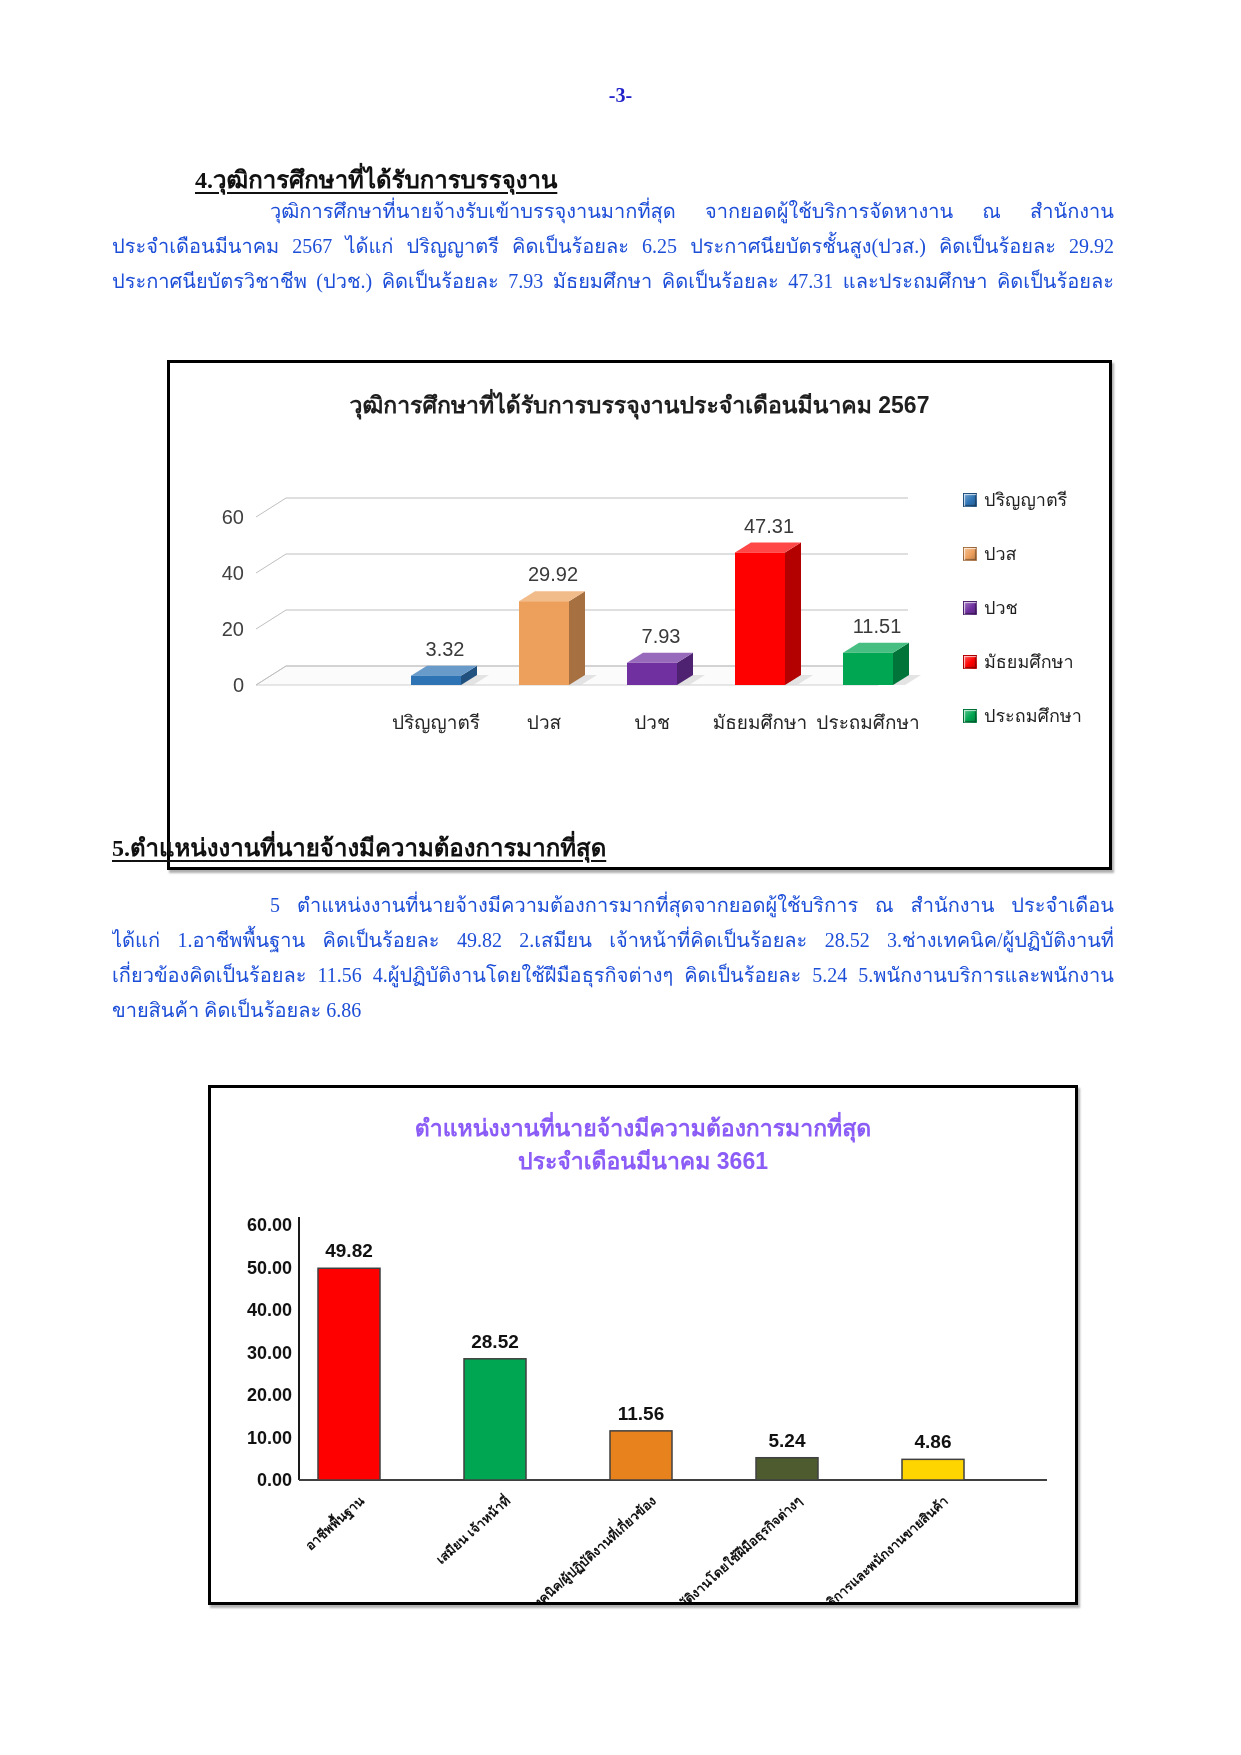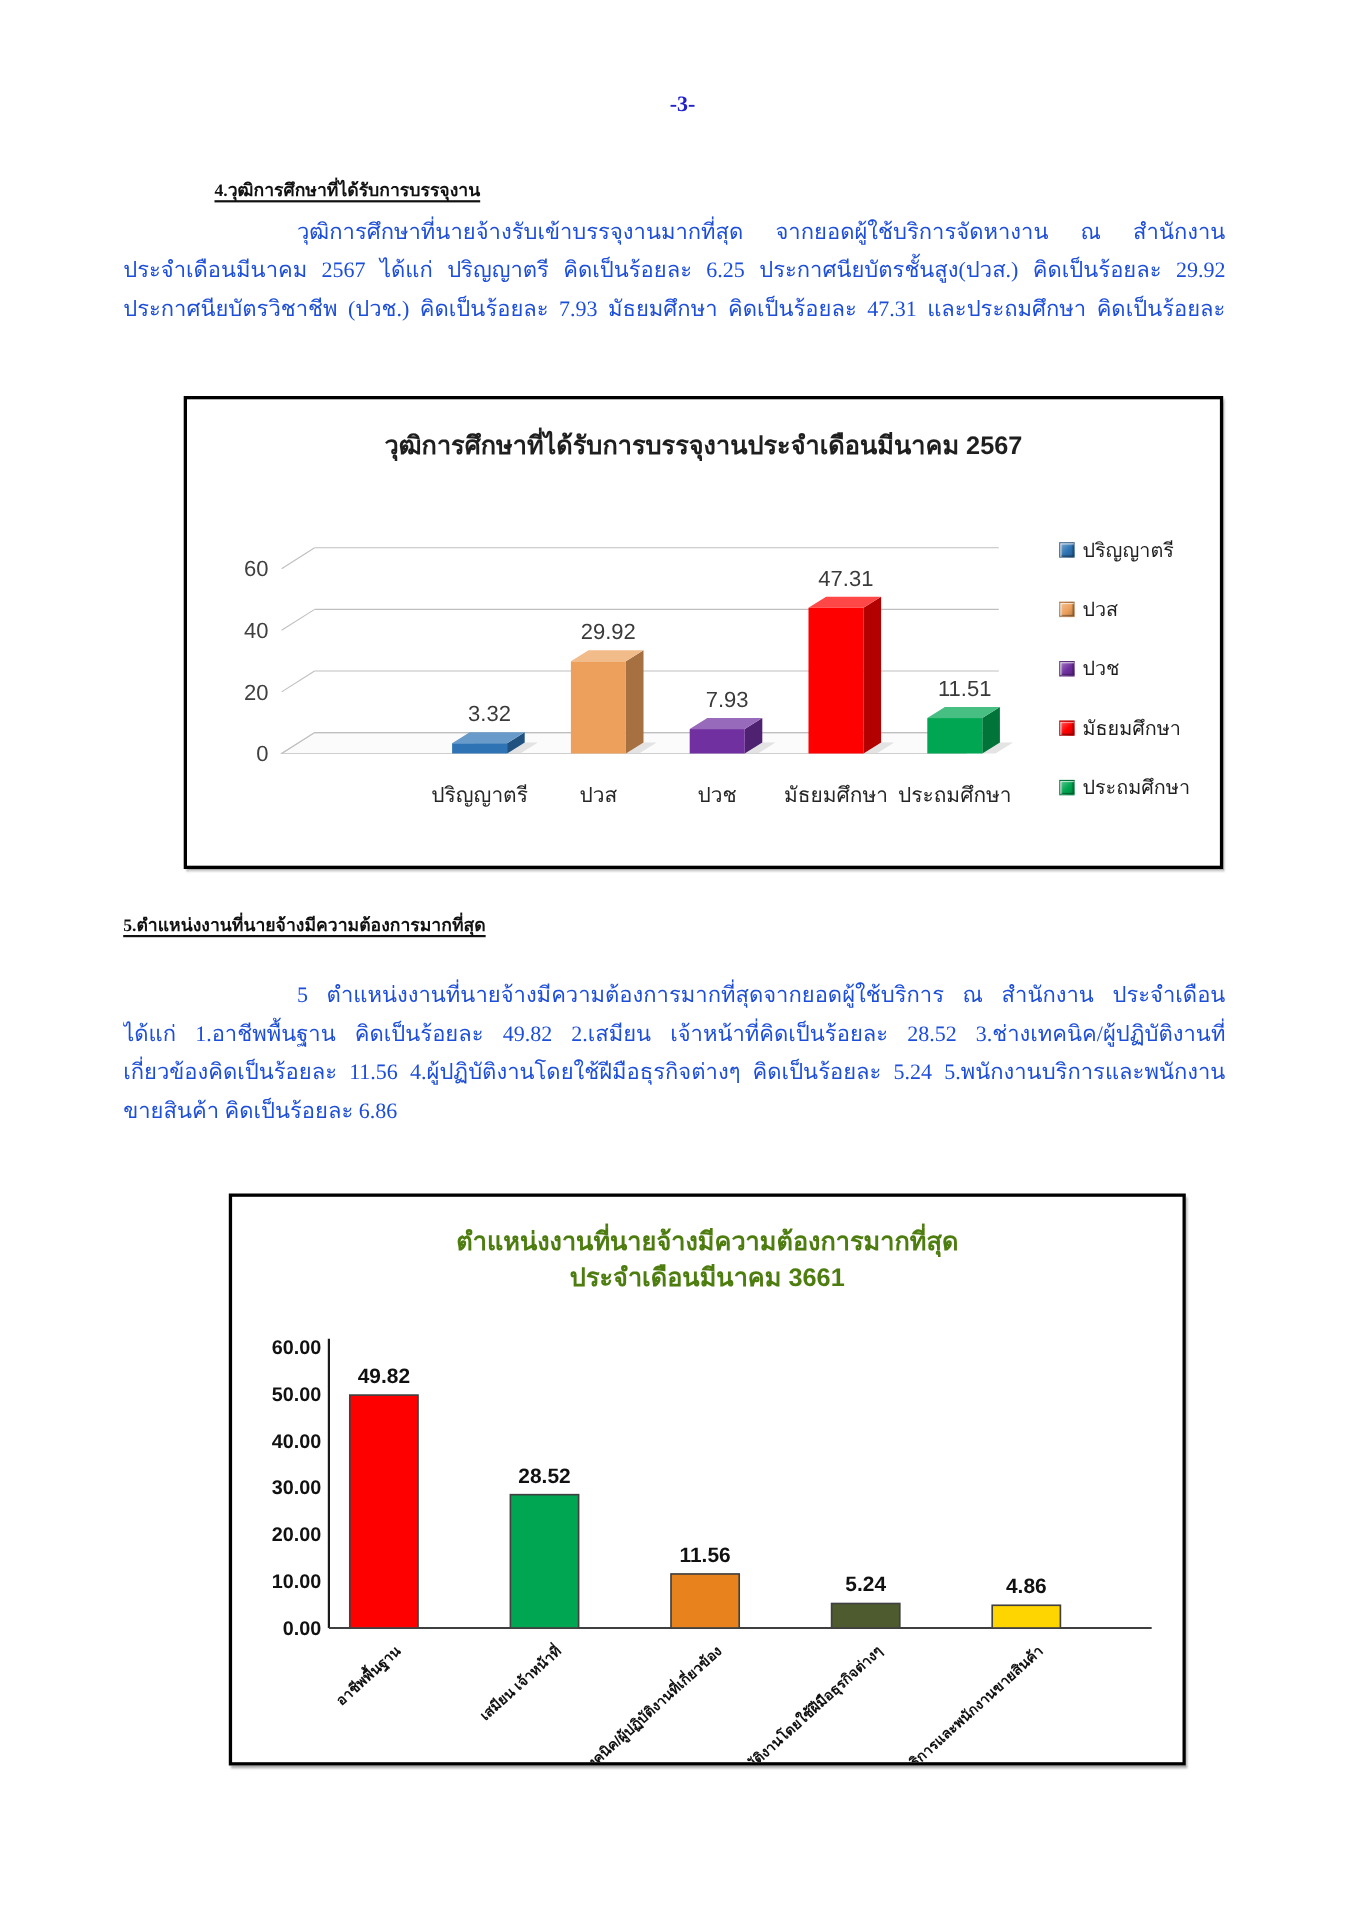--- a/index.html
+++ b/index.html
@@ -8,57 +8,57 @@
   .page {
     position:relative; width:1241px; height:1755px; background:#ffffff;
     overflow:hidden; margin:0 auto;
     font-family:"Liberation Serif","DejaVu Serif","Liberation Sans",sans-serif;
   }
   .page-number {
     position:absolute; top:84px; left:0; width:100%;
     text-align:center; font-size:20px; font-weight:bold; color:#2121cc;
   }
   .heading {
-    position:absolute; font-size:16px; font-weight:bold; color:#111;
+    position:absolute; font-size:24px; font-weight:bold; color:#111;
   }
   .heading .u { text-decoration:underline; text-underline-offset:4px; text-decoration-thickness:1.5px; }
   .h4 { left:195px; top:160px; }
   .h5 { left:112px; top:828px; }
   .para { position:absolute; left:112px; width:1002px; font-size:20px; color:#1d4ed8; }
   .para4 { top:194px; }
   .para5 { top:888px; }
   .pline { line-height:35px; height:35px; white-space:nowrap; }
   .pline.justify { white-space:normal; text-align:justify; text-align-last:justify; overflow:hidden; }
   .pline.indent { padding-left:158px; }
 
   .chartbox {
     position:absolute; background:#ffffff; border:3px solid #000000;
     box-shadow:2px 3px 2px rgba(110,110,110,0.55);
     font-family:"Liberation Sans","DejaVu Sans",sans-serif;
     overflow:hidden;
   }
-  .chart1 { left:167px; top:360px; width:945px; height:430px; }
+  .chart1 { left:167px; top:360px; width:945px; height:510px; }
   .chart2 { left:208px; top:1085px; width:870px; height:520px; }
 
   .chart1-title {
     position:absolute; top:24px; left:0; width:100%;
     text-align:center; font-size:23px; font-weight:600; color:#1f1f1f;
   }
   .chart1-plot { position:absolute; left:18px; top:70px; }
   .legend { position:absolute; left:793px; top:122px; display:flex; flex-direction:column; gap:25px; }
   .legend-item { display:flex; align-items:center; gap:7px; font-size:18px; color:#1f1f1f; }
   .legend-swatch {
     width:14px; height:14px; flex:0 0 14px;
     border:1px solid rgba(0,0,0,0.25);
     box-shadow:inset 1px 1px 1px rgba(255,255,255,0.7), inset -1px -1px 1px rgba(0,0,0,0.35);
   }
 
   .chart2-title {
     position:absolute; top:24px; left:0; width:100%;
-    text-align:center; font-size:23px; font-weight:bold; color:#4d7c0f; line-height:33px;
+    text-align:center; font-size:23px; font-weight:bold; color:#8b5cf6; line-height:33px;
   }
   .chart2-plot { position:absolute; left:8px; top:92px; }
 
   svg text { font-family:"Liberation Sans","DejaVu Sans",sans-serif; }
 </style>
 </head>
 <body>
 
 <div class="page">
 

